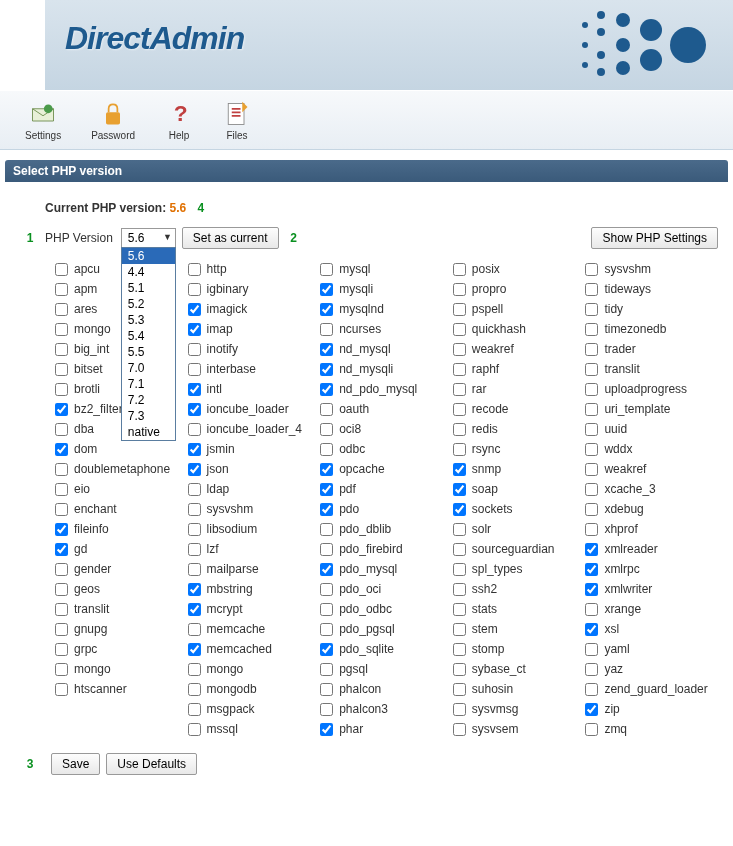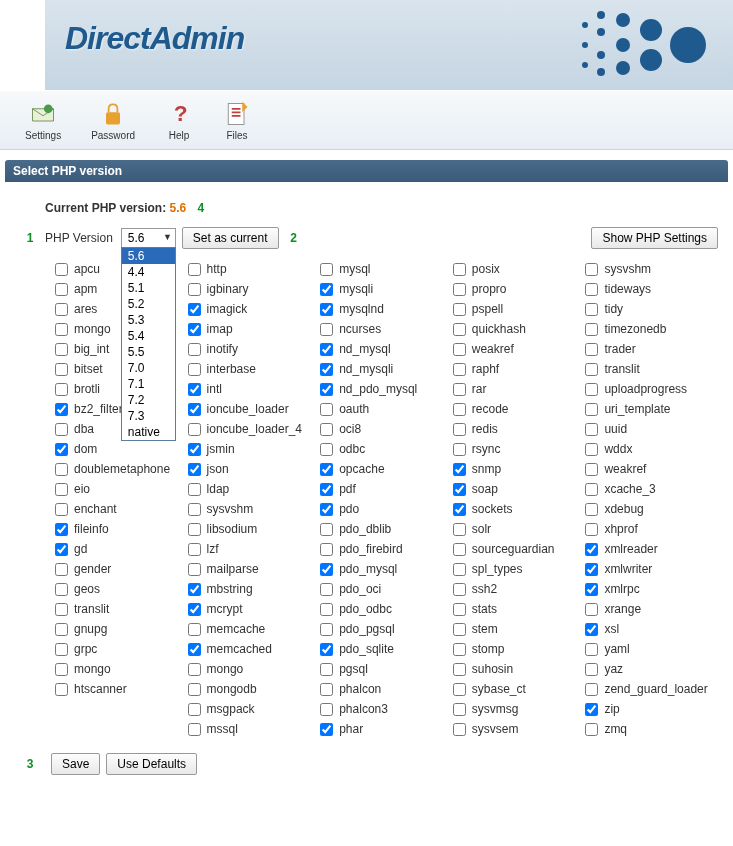--- a/index.html
+++ b/index.html
@@ -486,25 +486,25 @@
         <label class="ext-item">
           <input type="checkbox" style="">
           <span>stem</span>
         </label>
         <label class="ext-item">
           <input type="checkbox" style="">
           <span>stomp</span>
         </label>
         <label class="ext-item">
           <input type="checkbox" style="">
+          <span>sybase_ct</span>
+        </label>
+        <label class="ext-item">
+          <input type="checkbox" style="">
           <span>suhosin</span>
-        </label>
-        <label class="ext-item">
-          <input type="checkbox" style="">
-          <span>sybase_ct</span>
         </label>
         <label class="ext-item">
           <input type="checkbox" style="">
           <span>sysvmsg</span>
         </label>
         <label class="ext-item">
           <input type="checkbox" style="">
           <span>sysvsem</span>
         </label>
       </div>
@@ -564,25 +564,25 @@
         <label class="ext-item">
           <input type="checkbox" style="">
           <span>xhprof</span>
         </label>
         <label class="ext-item">
           <input type="checkbox" checked="" style="">
           <span>xmlreader</span>
         </label>
         <label class="ext-item">
           <input type="checkbox" checked="" style="">
+          <span>xmlrpc</span>
+        </label>
+        <label class="ext-item">
+          <input type="checkbox" checked="" style="">
           <span>xmlwriter</span>
-        </label>
-        <label class="ext-item">
-          <input type="checkbox" checked="" style="">
-          <span>xmlrpc</span>
         </label>
         <label class="ext-item">
           <input type="checkbox" style="">
           <span>xrange</span>
         </label>
         <label class="ext-item">
           <input type="checkbox" checked="" style="">
           <span>xsl</span>
         </label>
         <label class="ext-item">

